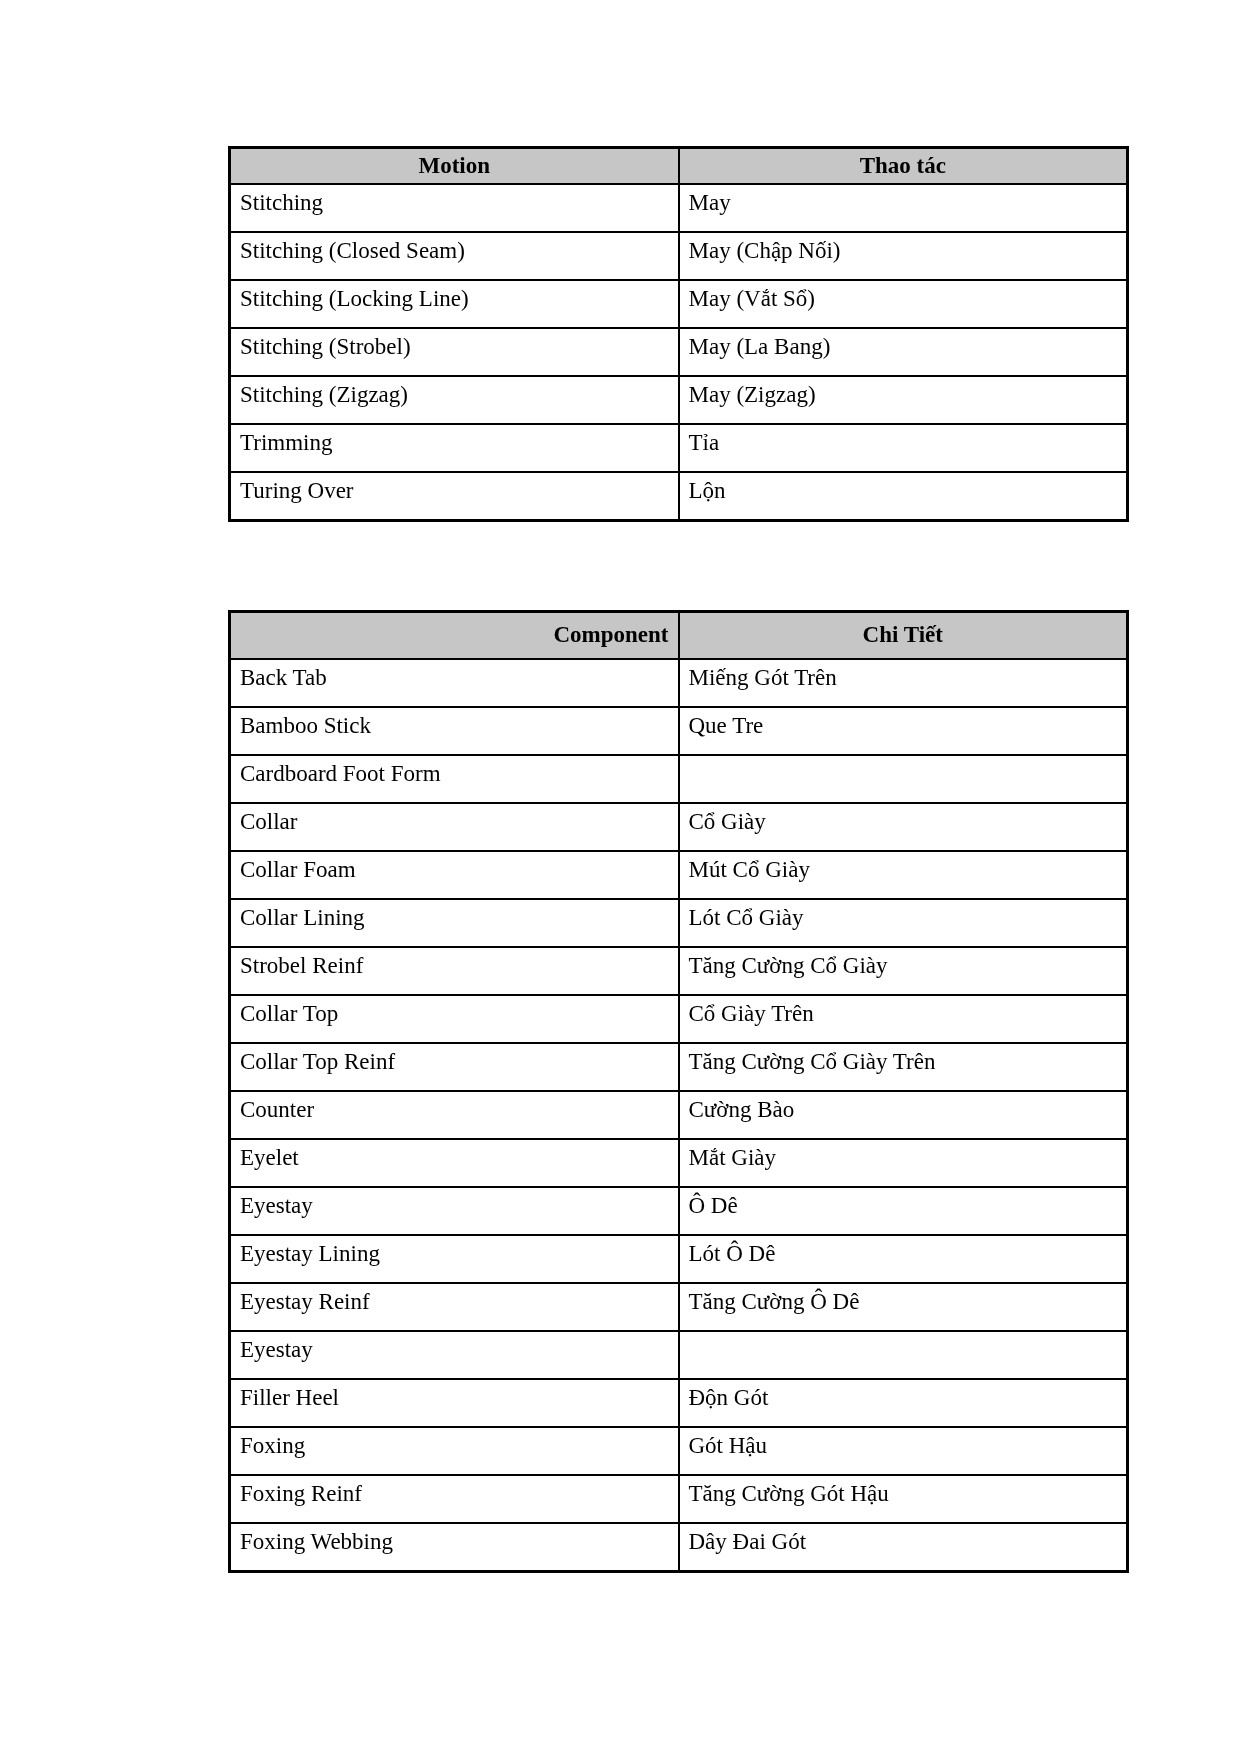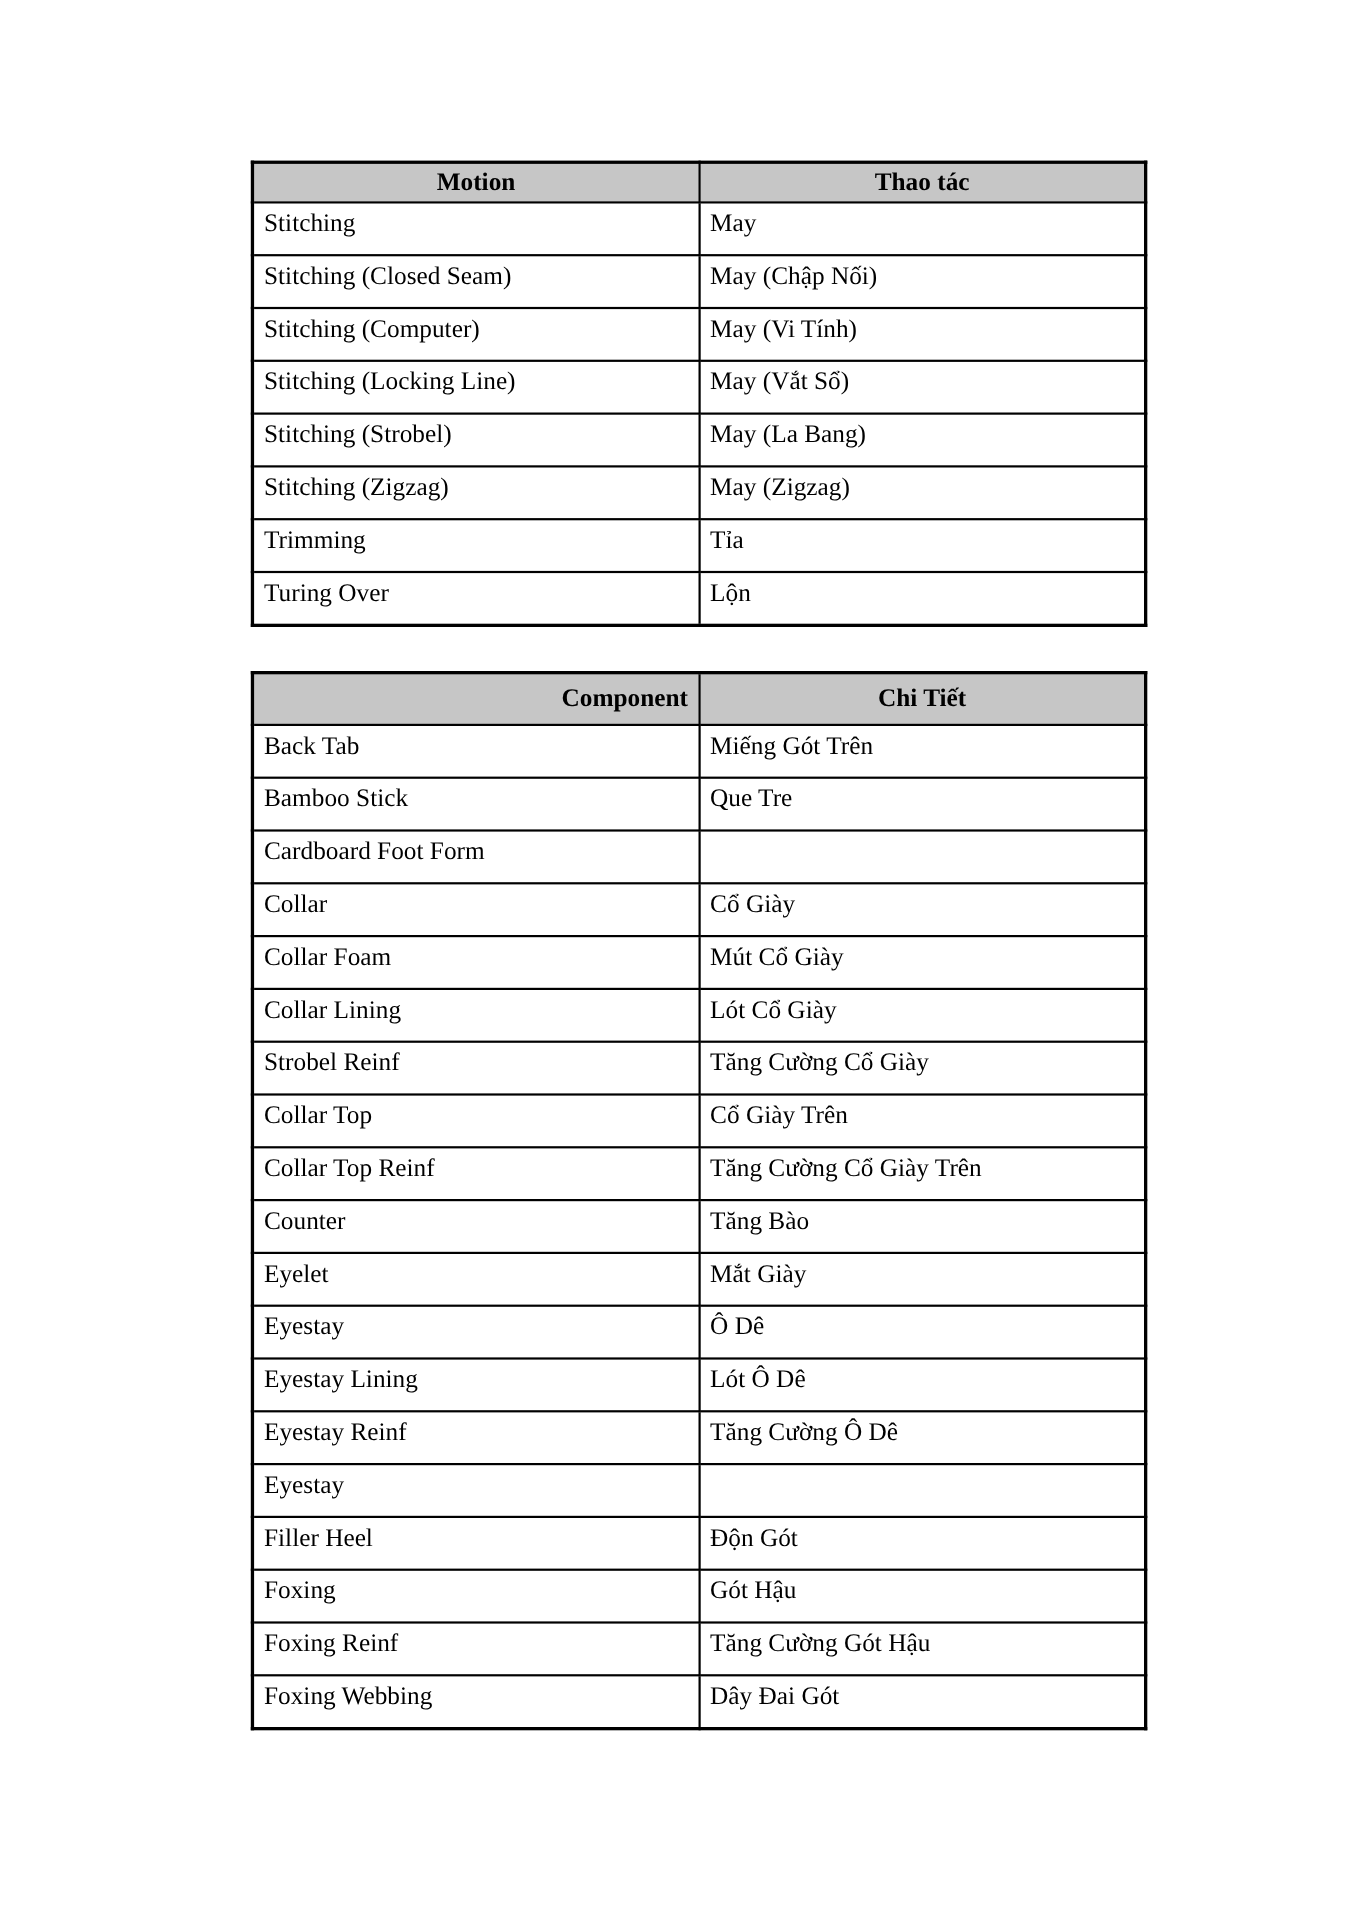--- a/index.html
+++ b/index.html
@@ -12,21 +12,21 @@
     width: 1240px;
     height: 1754px;
     background: #ffffff;
     font-family: "Liberation Serif", "DejaVu Serif", serif;
     color: #000000;
     overflow: hidden;
   }
   table.doc-table {
     position: absolute;
     left: 228px;
-    width: 815px;
+    width: 901px;
     border-collapse: collapse;
     table-layout: fixed;
     border: 3px solid #000000;
   }
   table.t1 { top: 146px; }
   table.t2 { top: 610px; }
   .doc-table th, .doc-table td {
     border: 2px solid #000000;
     width: 50%;
     font-size: 23px;
@@ -62,24 +62,20 @@
       </tr>
     </thead>
     <tbody>
         <tr>
           <td>Stitching</td>
           <td>May</td>
         </tr>
         <tr>
           <td>Stitching (Closed Seam)</td>
           <td>May (Chập Nối)</td>
-        </tr>
-        <tr>
-          <td>Stitching (Computer)</td>
-          <td>May (Vi Tính)</td>
         </tr>
         <tr>
           <td>Stitching (Locking Line)</td>
           <td>May (Vắt Sổ)</td>
         </tr>
         <tr>
           <td>Stitching (Strobel)</td>
           <td>May (La Bang)</td>
         </tr>
         <tr>
@@ -136,21 +132,21 @@
         <tr>
           <td>Collar Top</td>
           <td>Cổ Giày Trên</td>
         </tr>
         <tr>
           <td>Collar Top Reinf</td>
           <td>Tăng Cường Cổ Giày Trên</td>
         </tr>
         <tr>
           <td>Counter</td>
-          <td>Tăng Bào</td>
+          <td>Cường Bào</td>
         </tr>
         <tr>
           <td>Eyelet</td>
           <td>Mắt Giày</td>
         </tr>
         <tr>
           <td>Eyestay</td>
           <td>Ô Dê</td>
         </tr>
         <tr>

